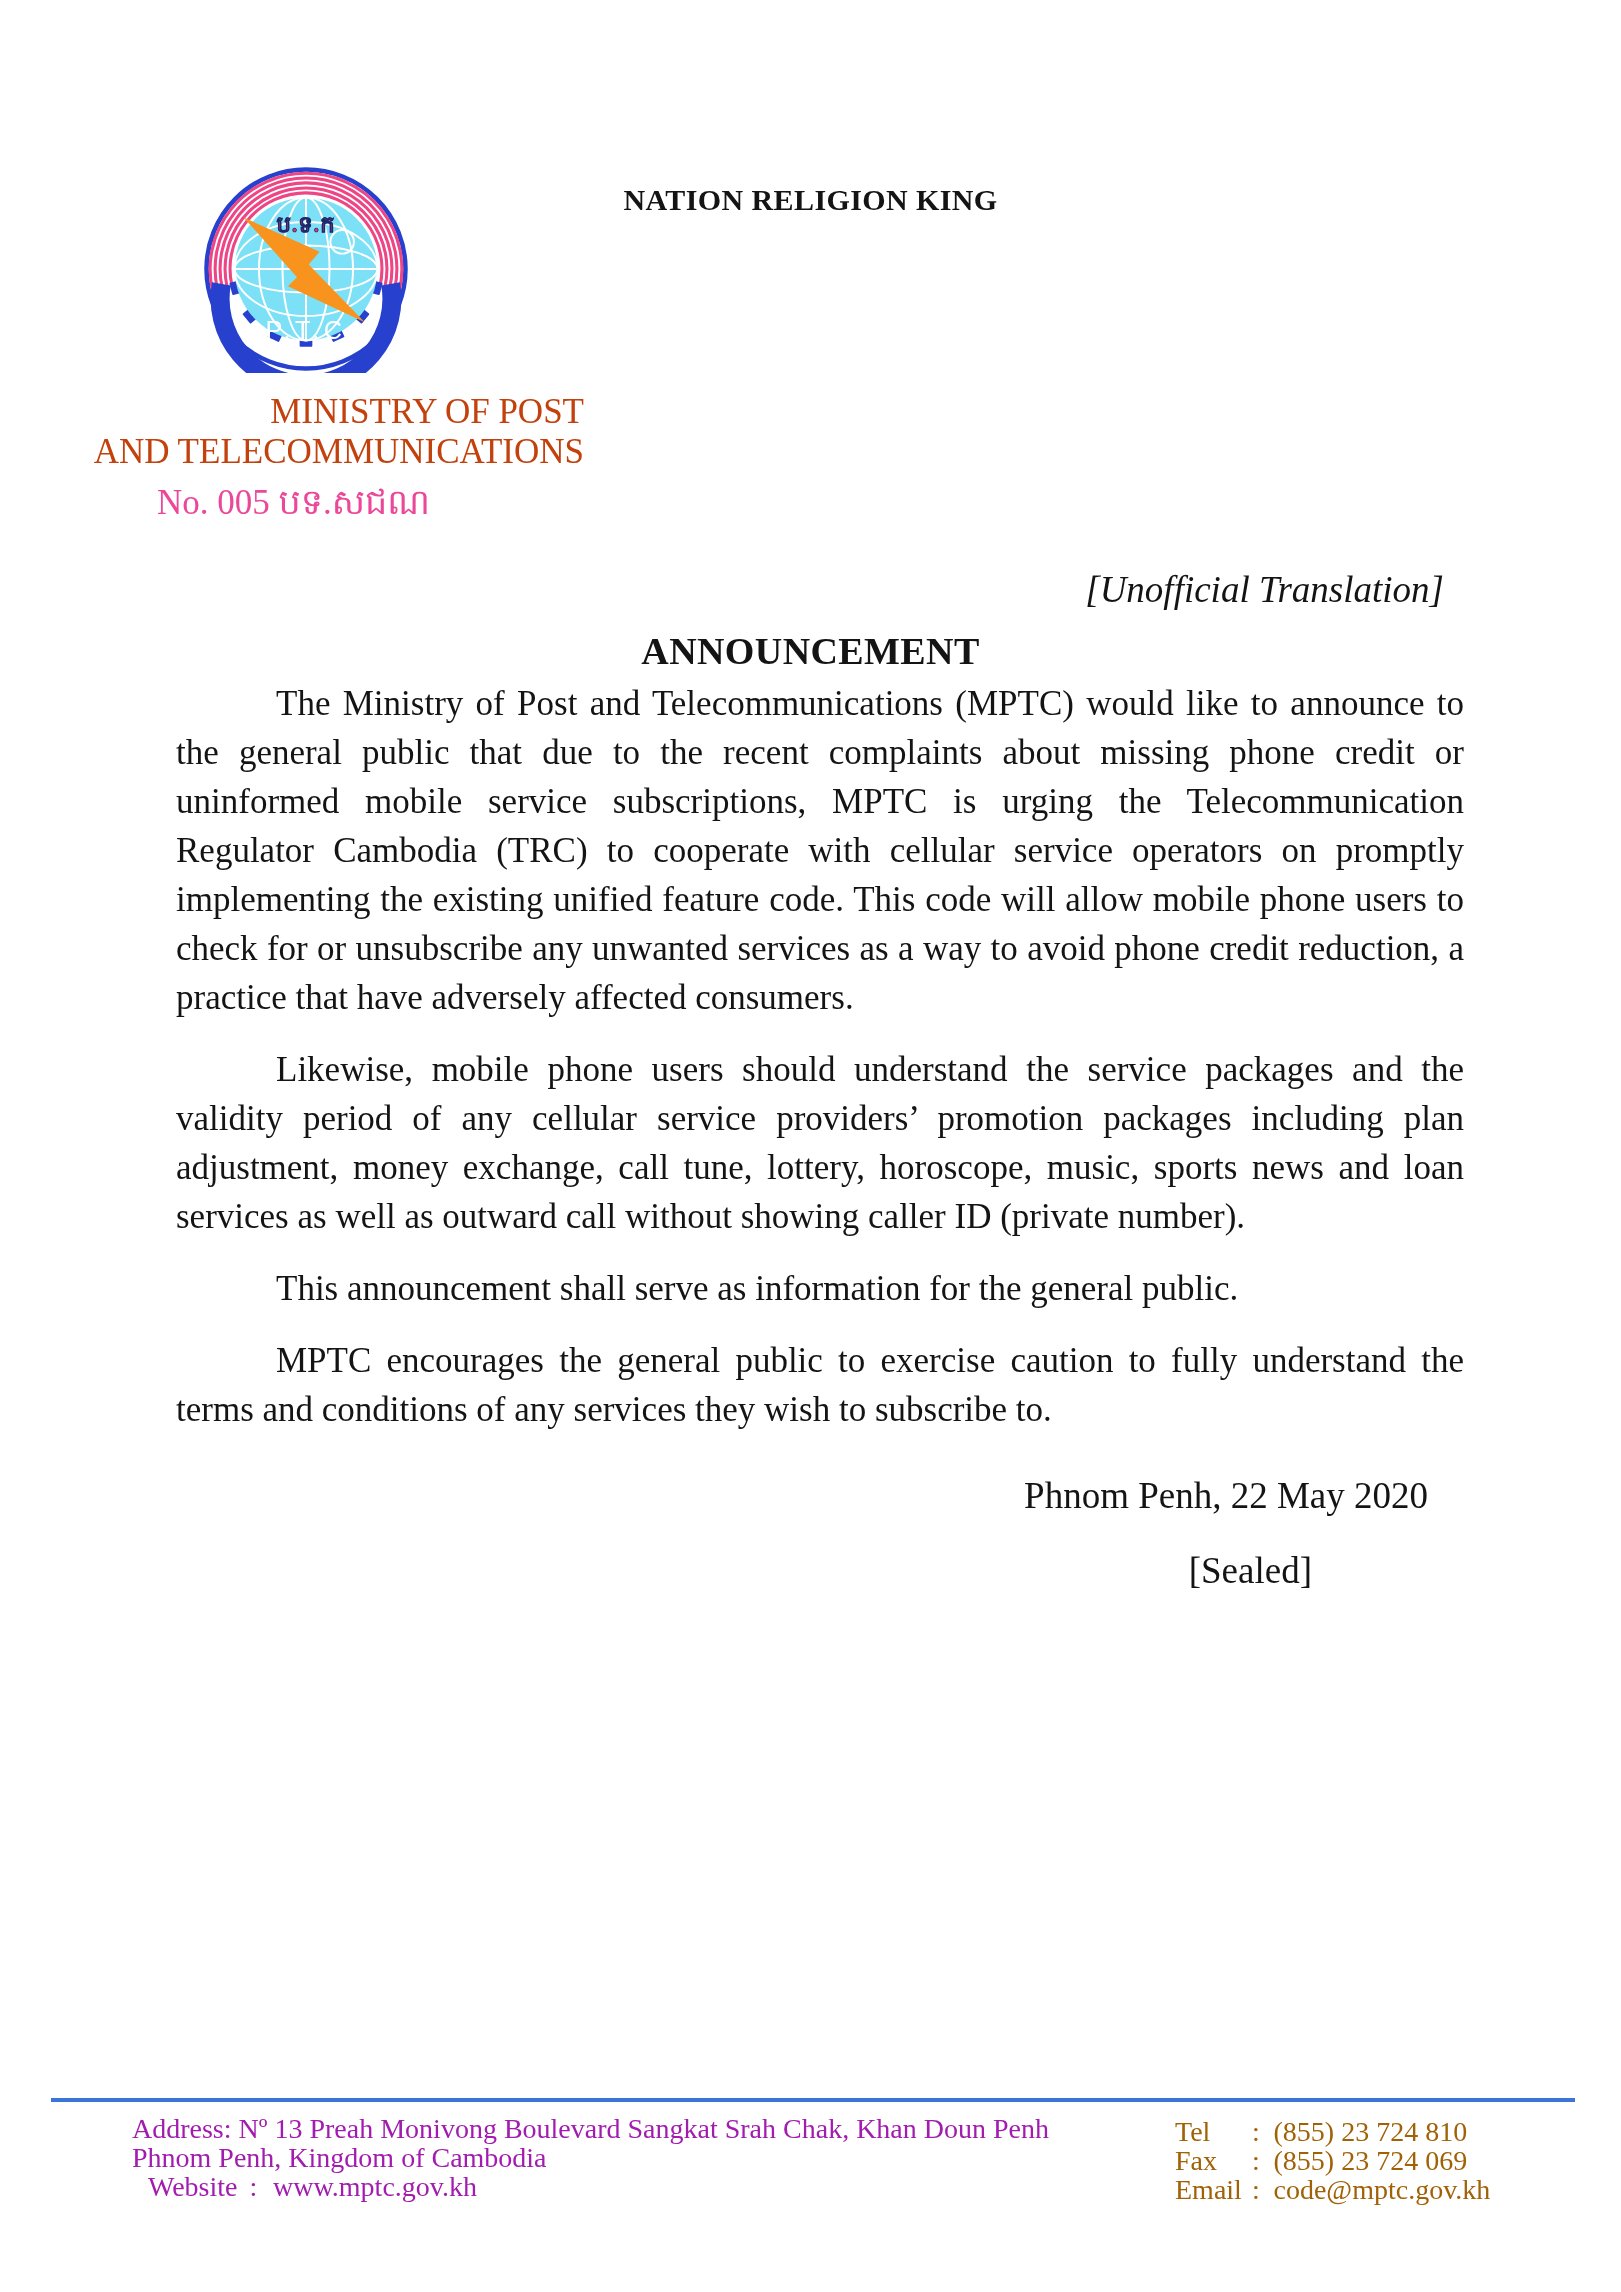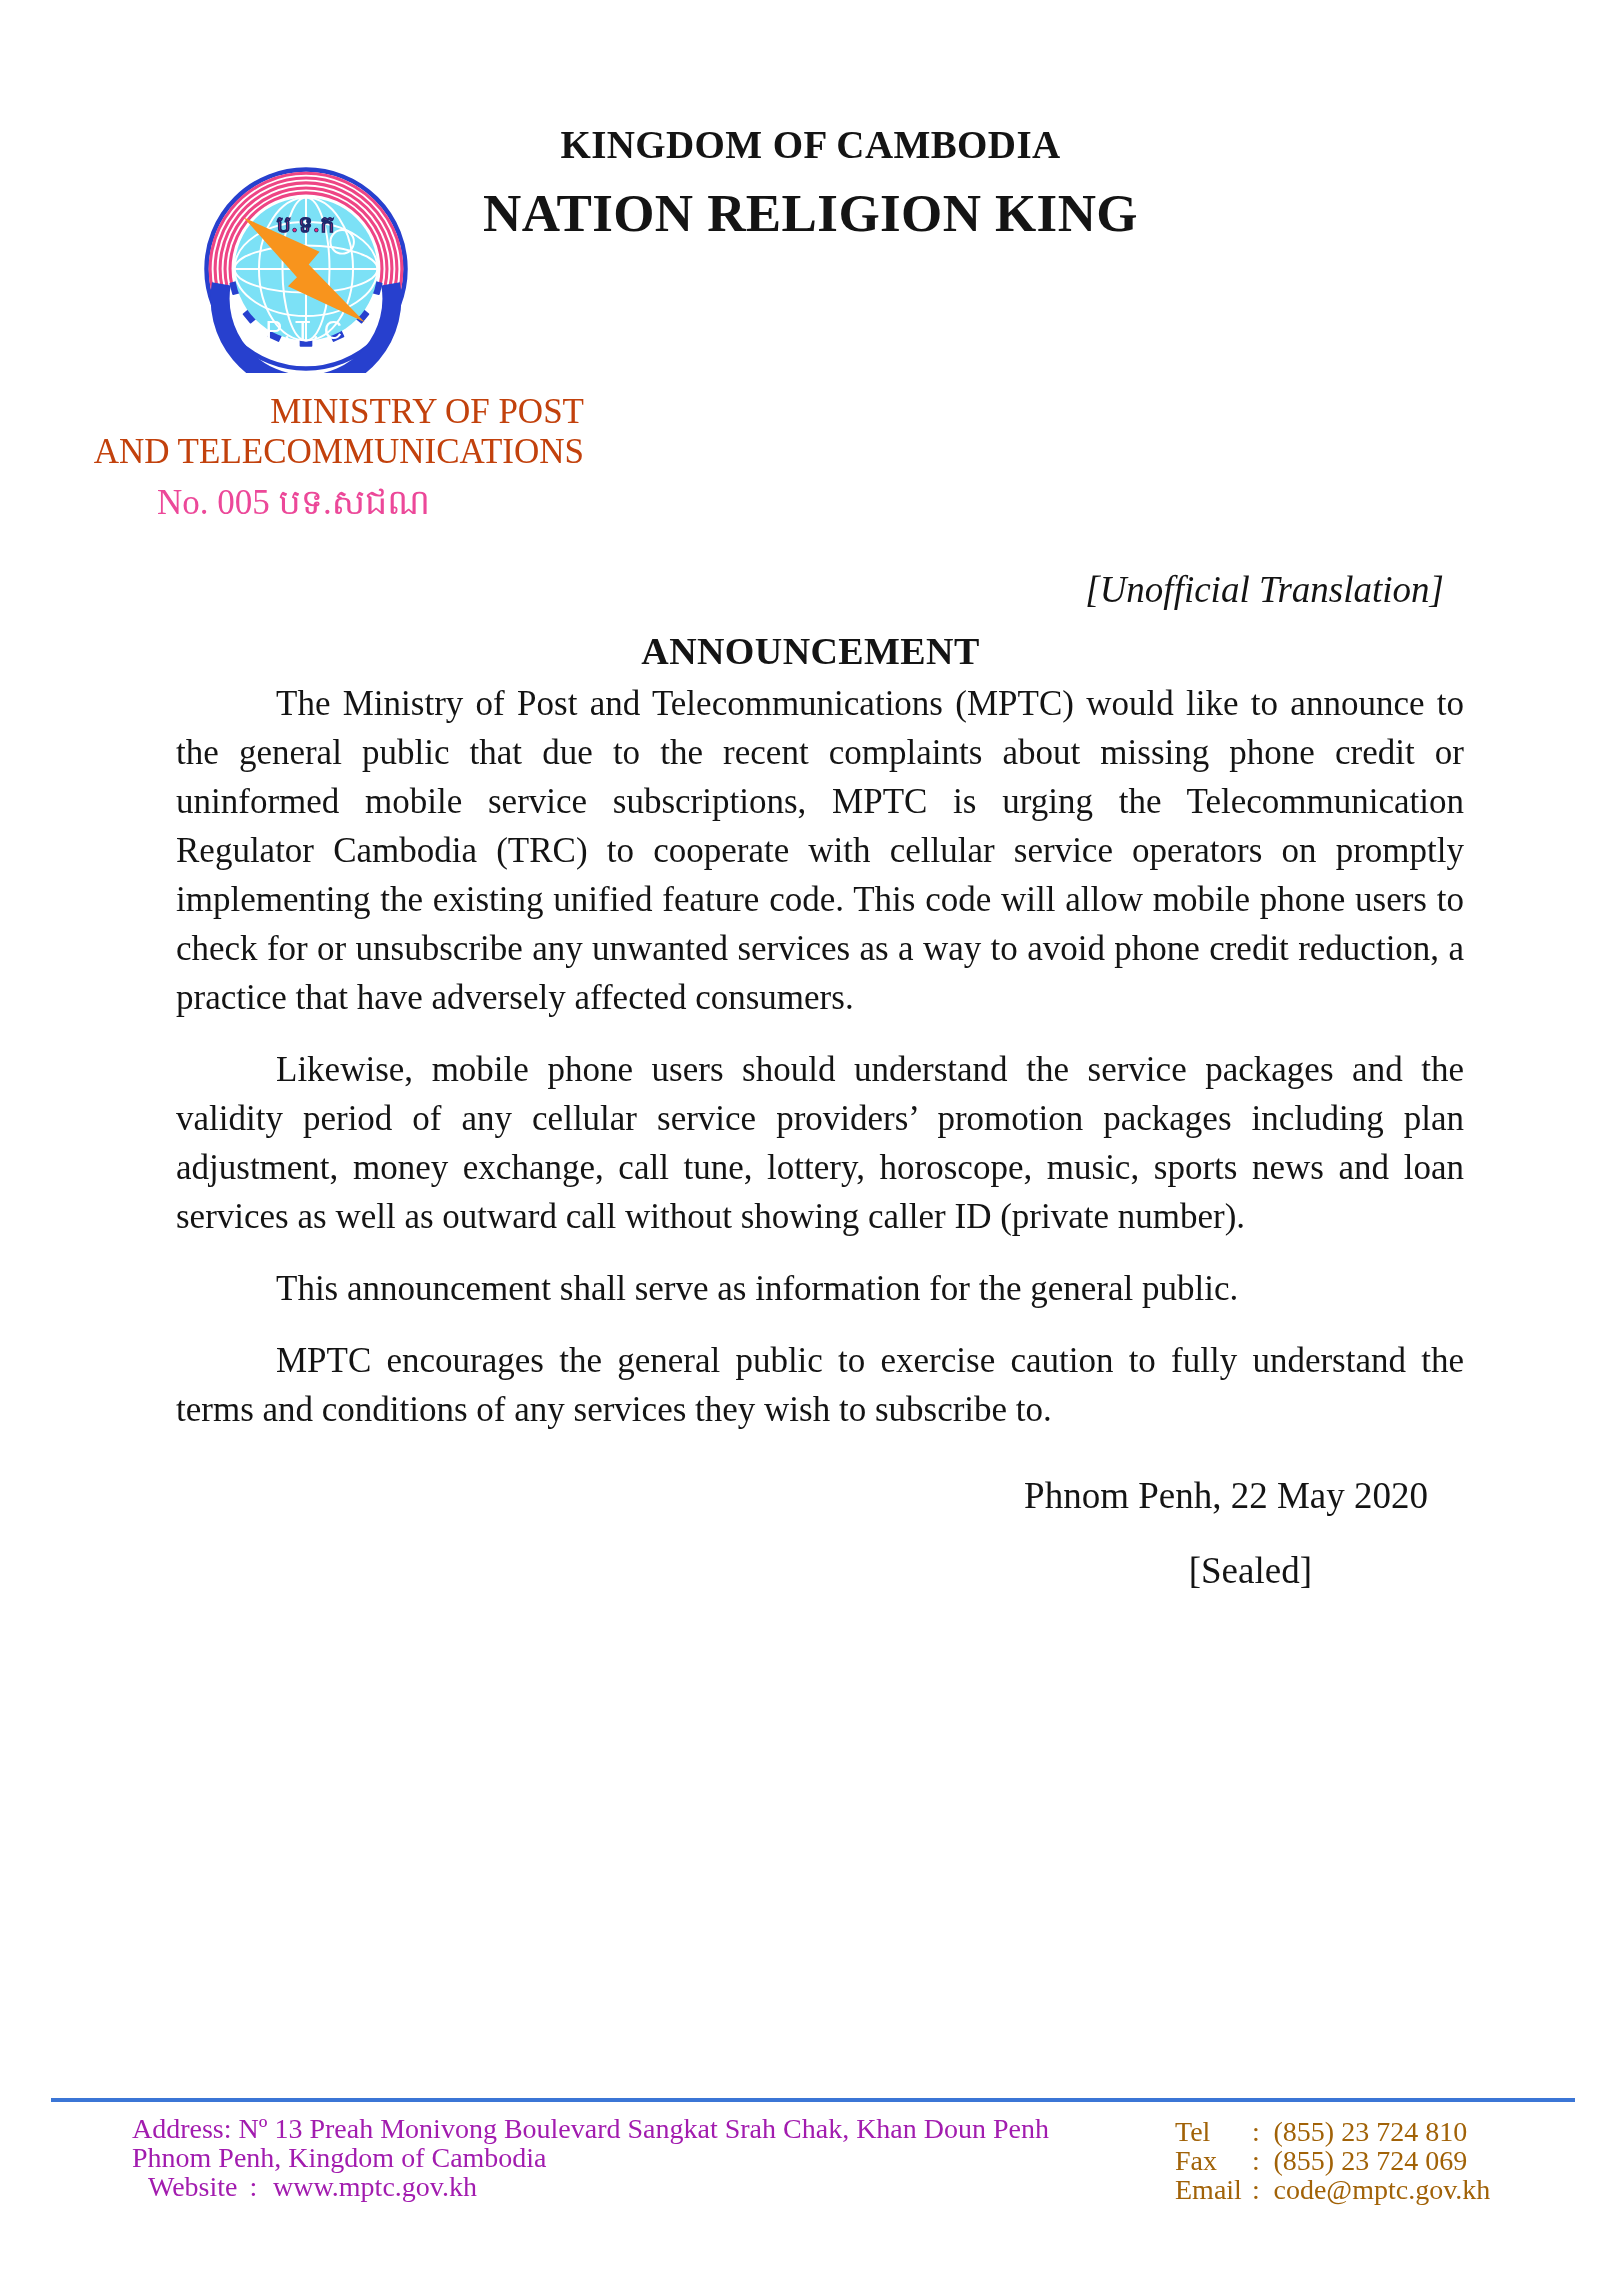--- a/index.html
+++ b/index.html
@@ -11,21 +11,21 @@
     color:#141414;
     overflow:hidden;
   }
   
   .kingdom-line{
     position:absolute;left:0;top:122px;width:100%;
     text-align:center;font-weight:bold;font-size:39px;letter-spacing:0.4px;
   }
   .nation-line{
     position:absolute;left:0;top:183px;width:100%;
-    text-align:center;font-weight:bold;font-size:53px;letter-spacing:0.4px;
+    text-align:center;font-weight:bold;font-size:30px;letter-spacing:0.4px;
   }
   
   .emblem{position:absolute;left:202px;top:165px;width:208px;height:208px;}
   
   .ministry{
     position:absolute;left:34px;top:392px;width:550px;
     text-align:right;color:#c2410c;font-size:35px;line-height:40px;
   }
   .doc-no{
     position:absolute;left:25px;top:480px;width:537px;
@@ -73,21 +73,20 @@
   .flabel{display:inline-block;width:86px;margin-left:16px;}
   .fcolon{display:inline-block;width:39px;text-align:center;}
   .flabel2{display:inline-block;width:77px;}
   .fcolon2{display:inline-block;width:21.5px;}
 </style>
 </head>
 <body>
 
 <div class="page">
 
-  <div class="kingdom-line">KINGDOM OF CAMBODIA</div>
   <div class="nation-line">NATION RELIGION KING</div>
 
   <svg class="emblem" viewBox="0 0 230 230" xmlns="http://www.w3.org/2000/svg">
 
     <circle cx="115" cy="115" r="110" fill="#ffffff" stroke="#2740ce" stroke-width="5"></circle>
 
     <g stroke="#ee4585" stroke-width="3.4" fill="none">
       <path d="M 33.2 133.9 A 84 84 0 1 1 196.8 133.9"></path>
       <path d="M 27.8 135.1 A 89.5 89.5 0 1 1 202.2 135.1"></path>
       <path d="M 22.5 136.4 A 95 95 0 1 1 207.5 136.4"></path>

